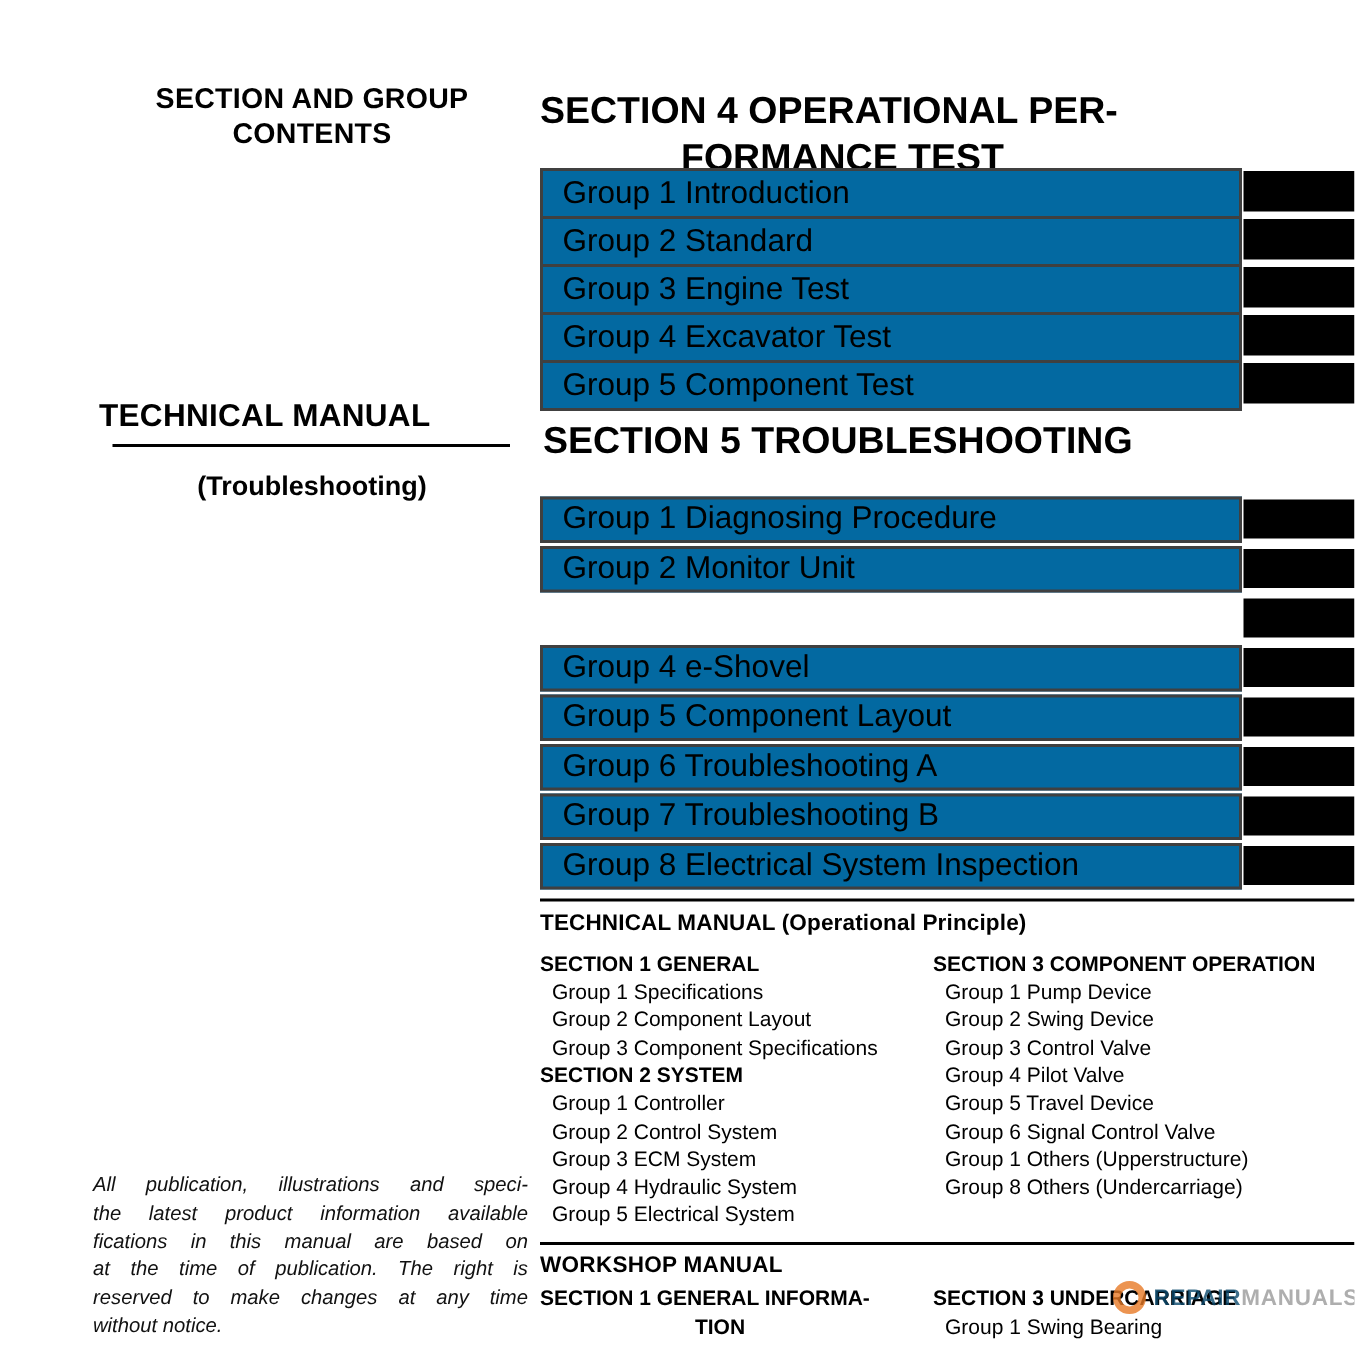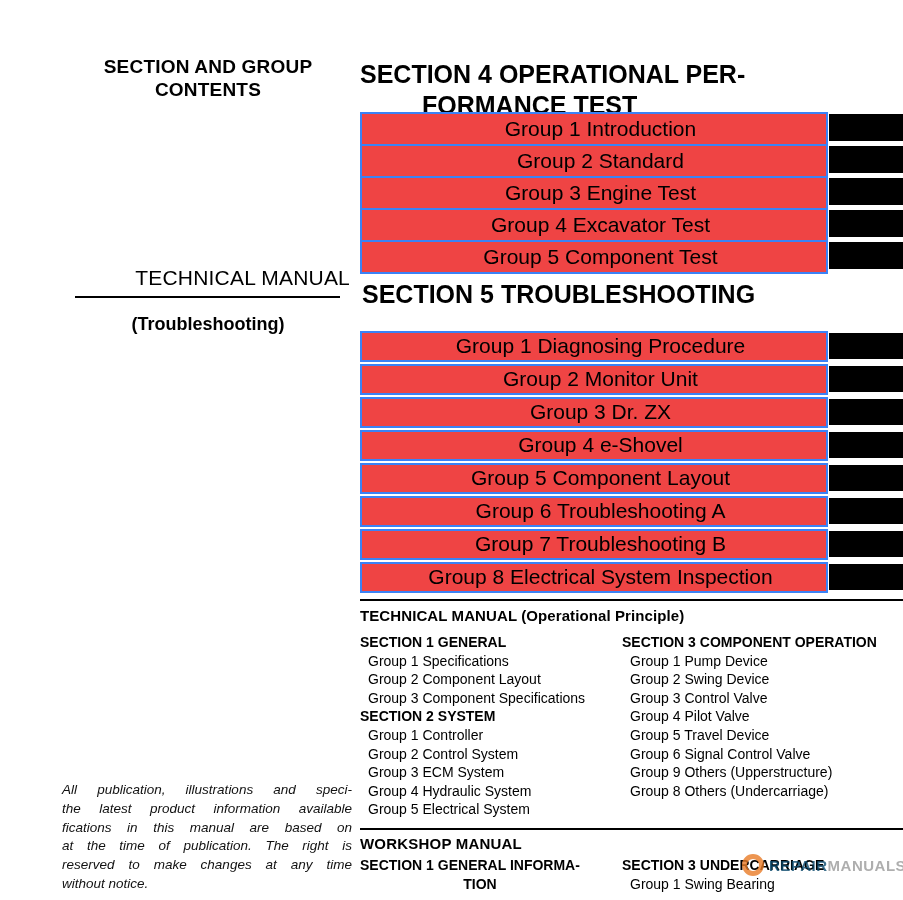--- a/index.html
+++ b/index.html
@@ -10,49 +10,49 @@
   }
   .page { position:absolute; inset:0; background:#fff; }
 
   
   .contents-heading {
     position:absolute; top:55px; left:66px; width:284px;
     text-align:center; font-weight:bold; font-size:19px; line-height:23px; letter-spacing:.2px;
   }
   .manual-title {
     position:absolute; top:266px; left:66px; width:284px;
-    text-align:right; font-weight:normal; font-size:21px; letter-spacing:.2px;
+    text-align:left; font-weight:bold; font-size:21px; letter-spacing:.2px;
   }
   .manual-underline { position:absolute; top:296px; left:75px; width:265px; height:2px; background:#000; }
   .manual-subtitle {
     position:absolute; top:314px; left:66px; width:284px;
     text-align:center; font-weight:bold; font-size:18px;
   }
   .disclaimer {
     position:absolute; top:781px; left:62px; width:290px;
     font-style:italic; font-size:13.5px; line-height:18.8px; color:#111;
   }
   .disc-line { text-align:justify; text-align-last:justify; }
   .disc-line.last { text-align-last:left; }
 
   
   .s4-title { position:absolute; top:59px; left:360px; width:490px; font-weight:bold; font-size:25px; line-height:31px; }
-  .s4-title .l2 { margin-left:62px; }
+  .s4-title .l2 { margin-left:94px; }
   .rows { position:absolute; left:360px; width:543px; }
   .s4-rows { top:112px; }
   .s5-rows { top:319px; }
   .group-row { position:relative; height:34px; }
   .s4-rows .group-row { margin-top:-2px; }
   .s4-rows .group-row:first-child { margin-top:0; }
   .s5-rows .group-row { height:31px; margin-top:2px; }
   .s5-rows .group-row:first-child { margin-top:12px; }
   .group-box {
     position:absolute; left:0; top:0; width:468px; height:100%;
-    border:2px solid #3b82f6; background:#ef4444;
-    padding-left:13px; font-size:21px; line-height:29px; white-space:nowrap; overflow:hidden;text-align:center;
+    border:2px solid #404040; background:#0369a1;
+    padding-left:13px; font-size:21px; line-height:29px; white-space:nowrap; overflow:hidden;
   }
   .s5-rows .group-box { line-height:26px; }
   .group-tab { position:absolute; right:0; top:2px; width:74px; height:27px; background:#000; }
   .s5-rows .group-tab { height:26px; }
 
   
   .s5-title { position:absolute; top:280px; left:362px; font-weight:bold; font-size:25px; }
 
   
   .divider { position:absolute; left:360px; width:543px; height:2px; background:#000; }
@@ -140,21 +140,20 @@
   <div class="rows s5-rows">
     <div class="group-row">
       <div class="group-box">Group 1 Diagnosing Procedure</div>
       <div class="group-tab"></div>
     </div>
     <div class="group-row">
       <div class="group-box">Group 2 Monitor Unit</div>
       <div class="group-tab"></div>
     </div>
     <div class="group-row">
-      <div class="group-box">Group 3 Dr. ZX</div>
       <div class="group-tab"></div>
     </div>
     <div class="group-row">
       <div class="group-box">Group 4 e-Shovel</div>
       <div class="group-tab"></div>
     </div>
     <div class="group-row">
       <div class="group-box">Group 5 Component Layout</div>
       <div class="group-tab"></div>
     </div>
@@ -189,21 +188,21 @@
   </div>
 
   <div class="list-col col2">
     <div class="list-sec">SECTION 3 COMPONENT OPERATION</div>
     <div class="list-item">Group 1 Pump Device</div>
     <div class="list-item">Group 2 Swing Device</div>
     <div class="list-item">Group 3 Control Valve</div>
     <div class="list-item">Group 4 Pilot Valve</div>
     <div class="list-item">Group 5 Travel Device</div>
     <div class="list-item">Group 6 Signal Control Valve</div>
-    <div class="list-item">Group 9 Others (Upperstructure)</div>
+    <div class="list-item">Group 1 Others (Upperstructure)</div>
     <div class="list-item">Group 8 Others (Undercarriage)</div>
   </div>
 
   <div class="divider d2"></div>
   <div class="workshop-heading">WORKSHOP MANUAL</div>
 
   <div class="ws-col1">
     <div class="l1">SECTION 1 GENERAL INFORMA-</div>
     <div class="l2">TION</div>
   </div>

